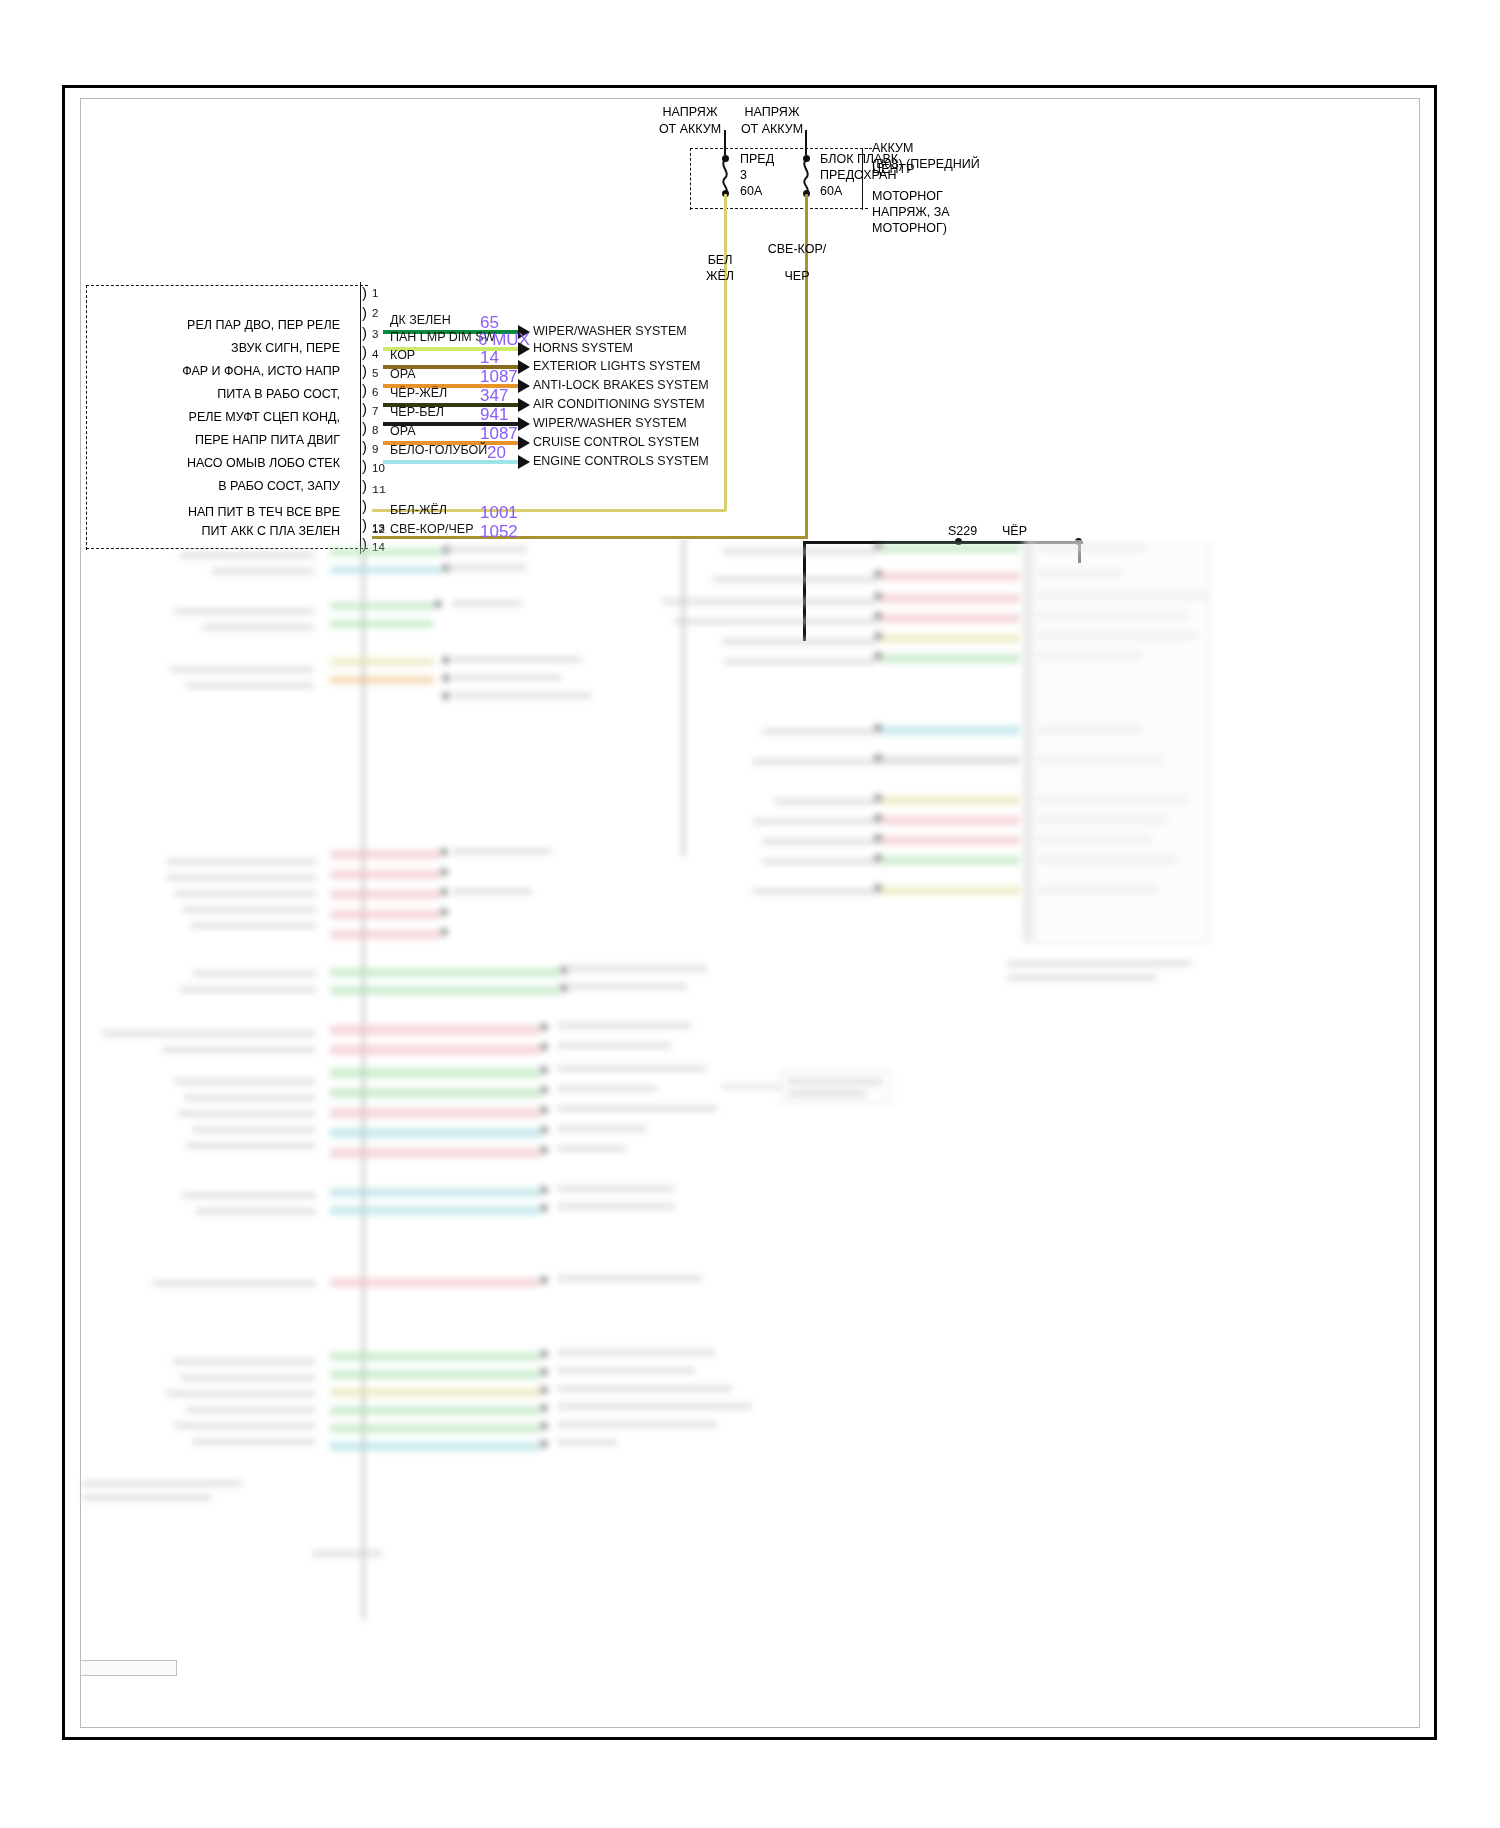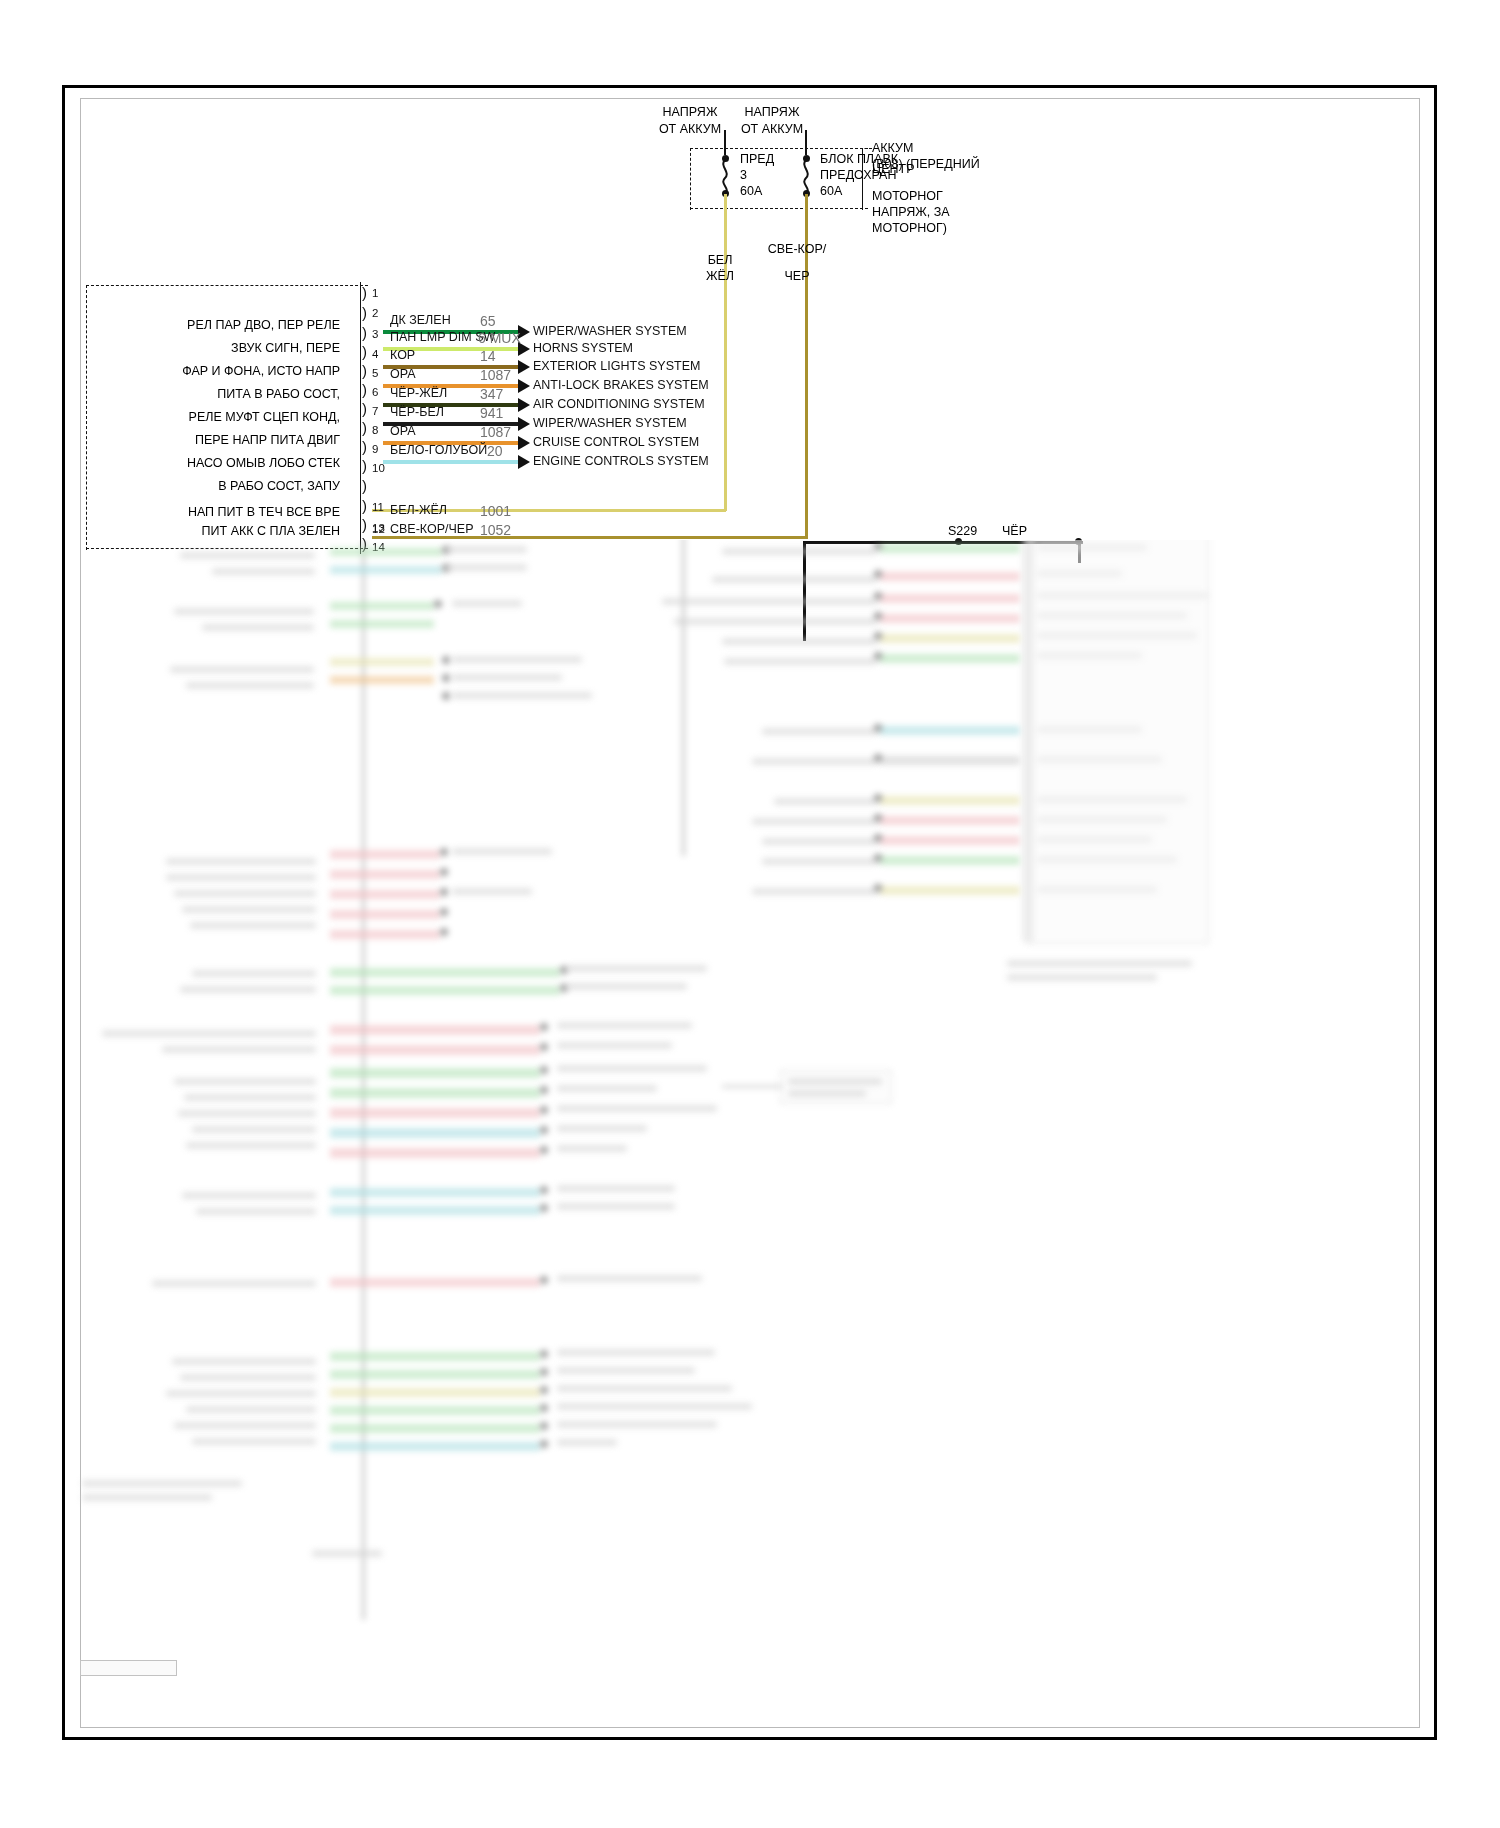--- a/index.html
+++ b/index.html
@@ -33,21 +33,21 @@
 
   
   .pinbracket{font-size:15px;color:#111;line-height:1;}
 
   
   .hwire{height:3px;}
   .arrow{width:0;height:0;border-top:7px solid transparent;border-bottom:7px solid transparent;border-left:12px solid #111;}
 
   .pin-num{font-size:11.5px;color:#111;}
   .wirelabel{font-size:12.5px;color:#111;white-space:nowrap;}
-  .wirenum{font-size:14px;color:#737373;white-space:nowrap;}
+  .wirenum{font-size:17px;color:#8b5cf6;white-space:nowrap;}
   .sysname{font-size:12.5px;color:#111;white-space:nowrap;}
   .gh-txt{background:#cfcfcf;height:7px;border-radius:2px;}
   .gh-pink{background:#f0b8bd;}
   .gh-green{background:#a9dfae;}
   .gh-cyan{background:#9fd9de;}
   .gh-yel{background:#e3dfa2;}
   .gh-ora{background:#edbb7c;}
   .gh-gray{background:#c9c9c9;}
   .gh-dot{width:8px;height:8px;border-radius:50%;background:#4a4a4a;}
   .gh-box{border:1px solid #c2c2c2;background:#fafafa;}
@@ -194,21 +194,21 @@
   <div class="abs wirelabel" style="left:390px;top:443px;">БЕЛО-ГОЛУБОЙ</div>
   <div class="abs wirenum" style="left:487px;top:443px;">20</div>
   <div class="abs hwire" style="left:383px;top:460px;width:136px;background:#9fe2e8;height:4px;"></div>
   <div class="abs arrow" style="left:518px;top:455px;"></div>
   <div class="abs sysname" style="left:533px;top:454px;">ENGINE CONTROLS SYSTEM</div>
 
   <div class="abs pinbracket" style="left:362px;top:458px;">)</div>
   <div class="abs pin-num" style="left:372px;top:462px;">10</div>
 
   <div class="abs pinbracket" style="left:362px;top:478px;">)</div>
-  <div class="abs pin-num" style="left:372px;top:501px;">11</div>
+  <div class="abs pin-num" style="left:372px;top:483px;font-family:Liberation Mono, monospace;">11</div>
 
   <div class="abs pinbracket" style="left:362px;top:498px;">)</div>
   <div class="abs pin-num" style="left:372px;top:523px;">12</div>
   <div class="abs wirelabel" style="left:390px;top:503px;">БЕЛ-ЖЁЛ</div>
   <div class="abs wirenum" style="left:480px;top:503px;">1001</div>
 
   <div class="abs pinbracket" style="left:362px;top:517px;">)</div>
   <div class="abs pin-num" style="left:372px;top:522px;">13</div>
   <div class="abs wirelabel" style="left:390px;top:522px;">СВЕ-КОР/ЧЕР</div>
   <div class="abs wirenum" style="left:480px;top:522px;">1052</div>

